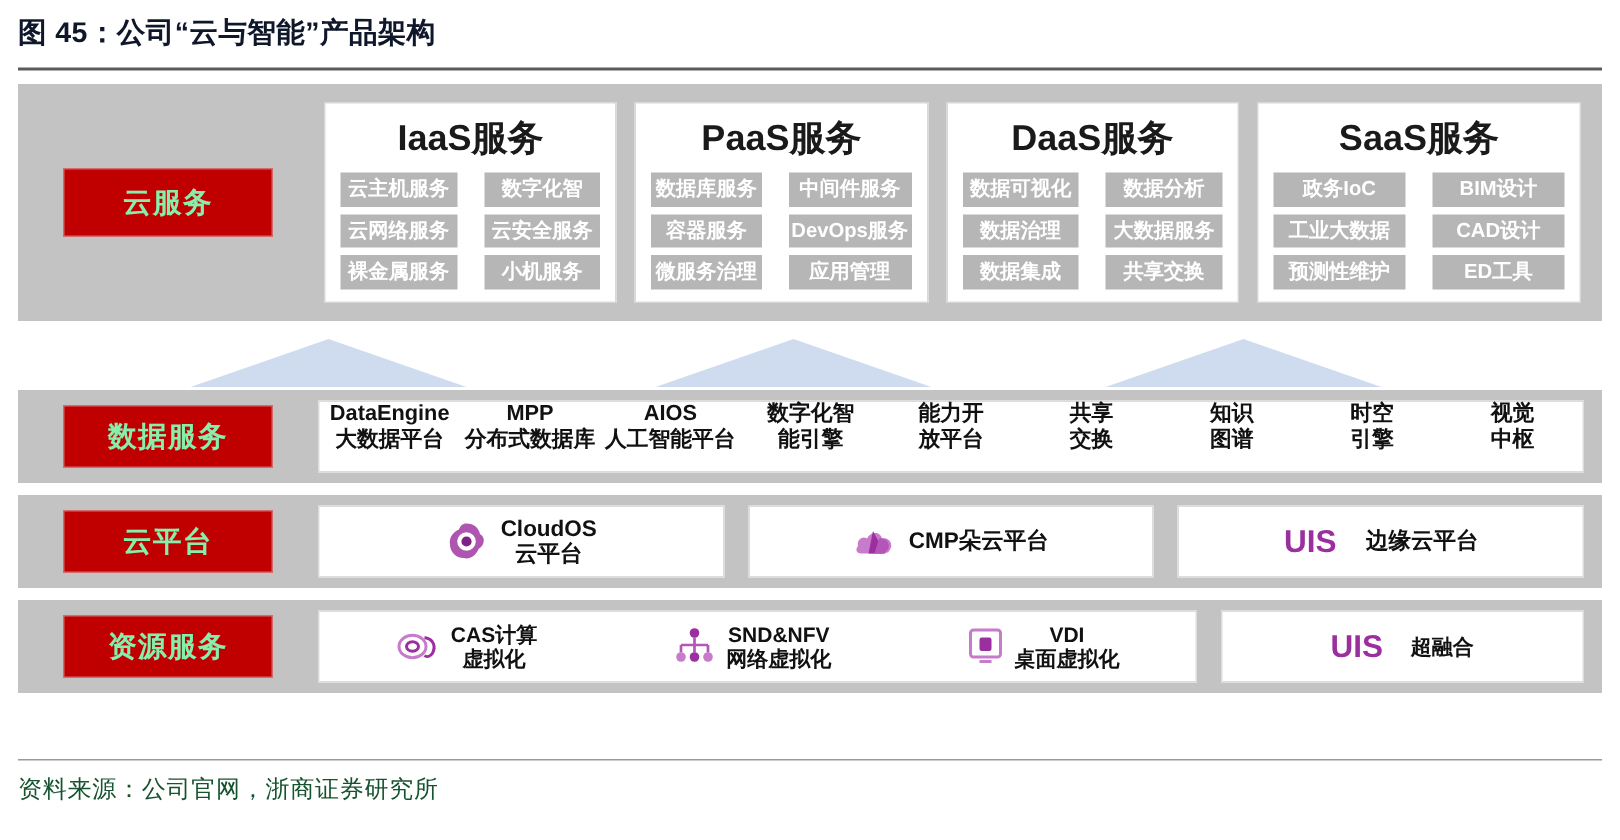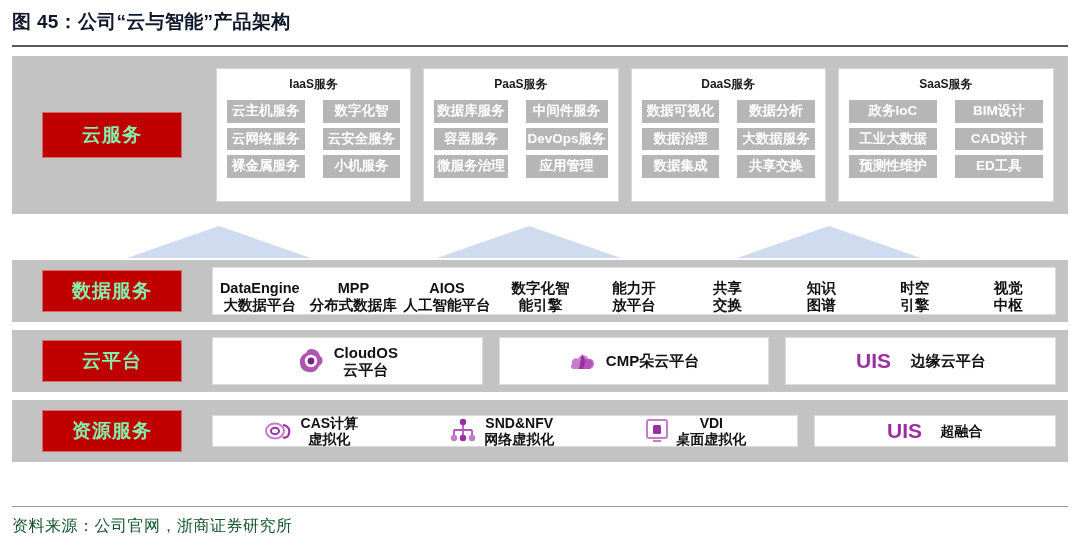--- a/index.html
+++ b/index.html
@@ -62,21 +62,21 @@
     background: #ffffff;
     border: 1px solid #d8d8d8;
     height: 134px;
     flex: 1;
     display: flex; flex-direction: column;
     align-items: center;
     padding: 7px 10px 8px 10px;
   }
   .svc-card.wide { flex: 1.12; }
   .svc-title {
-    font-size: 12px; font-weight: bold; color: #1a1a1a;
+    font-size: 24px; font-weight: bold; color: #1a1a1a;
     margin-bottom: 7px; white-space: nowrap;
   }
   .chip-grid {
     display: grid; grid-template-columns: 1fr 1fr;
     gap: 5px 18px; width: 100%;
   }
   .chip {
     background: #b6b6b6;
     color: #ffffff;
     font-size: 13.5px;
@@ -100,21 +100,21 @@
     border-bottom: 32px solid #cfdcef;
   }
 
   
   .r2 { top: 204px; width: 1056px; height: 62px; }
   .r2 .band-label { width: 140px; height: 42px; margin-left: 30px; }
   .r2 .band-body { padding: 0 12px 0 30px; height: 48px; }
   .data-strip {
     background: #ffffff; border: 1px solid #dcdcdc;
     width: 100%; height: 48px;
-    display: flex; align-items: flex-end;
+    display: flex; align-items: flex-start;
   }
   .data-item {
     flex: 1;
     text-align: center;
     font-size: 14.5px; font-weight: bold; color: #111;
     line-height: 1.16;
     white-space: nowrap;
   }
   .data-item .l2 { display: block; }
 
@@ -132,21 +132,21 @@
     font-size: 15px; font-weight: bold; color: #111;
     line-height: 1.15; text-align: center; white-space: nowrap;
   }
 
   
   .r4 { top: 344px; width: 1056px; height: 62px; }
   .r4 .band-label { width: 140px; height: 42px; margin-left: 30px; }
   .r4 .band-body { gap: 16px; padding: 0 12px 0 30px; height: 48px; }
   .res-group {
     background: #ffffff; border: 1px solid #dcdcdc;
-    height: 32px; display: flex; align-items: center;
+    height: 48px; display: flex; align-items: center;
     justify-content: space-around; gap: 18px; padding: 0 14px;
   }
   .res-group.g1 { flex: 2.62; }
   .res-group.g2 { flex: 1.0; }
   .res-item { display: flex; align-items: center; gap: 7px; }
   .res-text {
     font-size: 14px; font-weight: bold; color: #111;
     line-height: 1.15; text-align: center; white-space: nowrap;
   }
 

